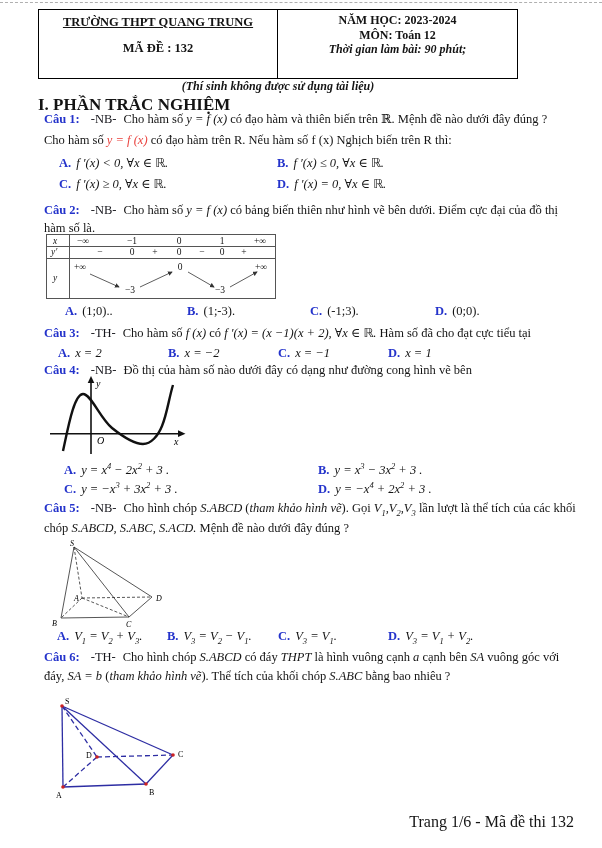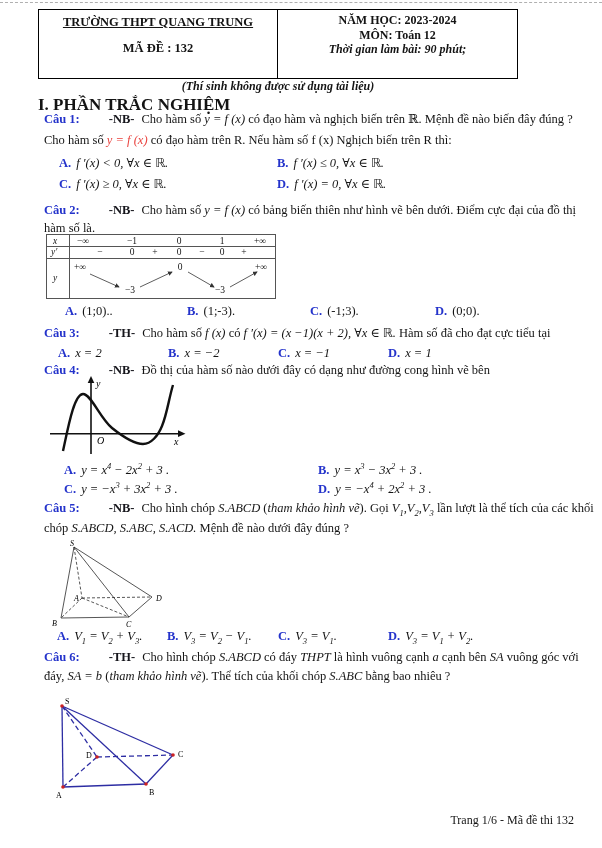--- a/index.html
+++ b/index.html
@@ -16,22 +16,22 @@
   .hcell.right{flex:1;border-left:1.5px solid #000;text-align:center;padding-top:3px;}
   .school{font-weight:bold;font-size:12.5px;text-decoration:underline;}
   .code{font-weight:bold;font-size:12.5px;margin-top:11px;}
   .ht{font-weight:bold;font-size:12px;line-height:14.5px;}
   .hd{font-weight:bold;font-style:italic;font-size:12px;line-height:14.5px;}
 
   .notice{position:absolute;top:79px;left:0;width:556px;text-align:center;font-weight:bold;font-style:italic;font-size:12px;}
   .section{position:absolute;top:95px;left:38px;font-weight:bold;font-size:17px;}
 
   .line{position:absolute;left:44px;font-size:12.5px;white-space:nowrap;}
-  .ql{font-weight:bold;color:#2433cb;margin-right:5px;}
-  .qt{font-weight:bold;color:#16161c;margin-right:7px;margin-left:24px;}
+  .ql{font-weight:bold;color:#2433cb;margin-right:11px;}
+  .qt{font-weight:normal;color:#16161c;margin-right:7px;}
   .m{font-style:italic;}
   .mr{font-style:italic;color:#e9423e;}
   .it{font-style:italic;}
   sup{font-size:8.5px;}
   sub{font-size:8.5px;}
 
   .row{position:absolute;left:0;width:602px;height:18px;font-size:12.5px;}
   .opt{position:absolute;white-space:nowrap;}
   .ol{font-weight:bold;color:#2433cb;margin-right:5px;font-style:normal;}
 
@@ -40,21 +40,21 @@
   .bbt-vline{position:absolute;left:22px;top:0;height:100%;border-left:1px solid #555;}
   .bbt-hline{position:absolute;left:0;width:100%;border-top:1px solid #555;}
   .bv{position:absolute;width:20px;text-align:center;line-height:10px;}
   .bl{position:absolute;font-style:italic;line-height:10px;}
   .bbt-svg{position:absolute;left:0;top:0;}
 
   .figure{position:absolute;}
   .flabel{font-size:8px;}
   .mi{font-style:italic;font-size:10px;font-family:"Liberation Serif","DejaVu Serif",serif;}
 
-  .footer{position:absolute;top:813px;right:28px;font-size:12px;}
+  .footer{position:absolute;top:813px;right:28px;font-size:16px;}
 </style>
 </head>
 <body>
 
 <div class="page">
   <div class="top-dash"></div>
 
   <div class="hbox">
     <div class="hcell left">
       <div class="school">TRƯỜNG THPT QUANG TRUNG</div>
@@ -64,21 +64,21 @@
       <div class="ht">NĂM HỌC: 2023-2024</div>
       <div class="ht">MÔN: Toán 12</div>
       <div class="hd">Thời gian làm bài: 90 phút;</div>
     </div>
   </div>
 
   <div class="notice">(Thí sinh không được sử dụng tài liệu)</div>
   <div class="section">I. PHẦN TRẮC NGHIỆM</div>
 
   <div class="line" style="top:111px">
-    <b class="ql">Câu 1:</b><b class="qt">-NB-</b><span>Cho hàm số </span><span class="m">y = f (x)</span><span> có đạo hàm và nghịch biến trên ℝ. Mệnh đề nào biến đây đúng ?</span>
+    <b class="ql">Câu 1:</b><b class="qt">-NB-</b><span>Cho hàm số </span><span class="m">y = f (x)</span><span> có đạo hàm và thiên biến trên ℝ. Mệnh đề nào dưới đây đúng ?</span>
   </div>
   <div class="line" style="top:133px">
     <span>Cho hàm số </span><span class="mr">y = f (x)</span><span> có đạo hàm trên R. Nếu hàm số f (x) Nghịch biến trên R thì:</span>
   </div>
   <div class="row" style="top:155px">
     <span class="opt" style="left:59px"><b class="ol">A.</b><span class="m">f ′(x) &lt; 0, ∀x ∈ ℝ.</span></span>
     <span class="opt" style="left:277px"><b class="ol">B.</b><span class="m">f ′(x) ≤ 0, ∀x ∈ ℝ.</span></span>
   </div>
   <div class="row" style="top:176px">
     <span class="opt" style="left:59px"><b class="ol">C.</b><span class="m">f ′(x) ≥ 0, ∀x ∈ ℝ.</span></span>

